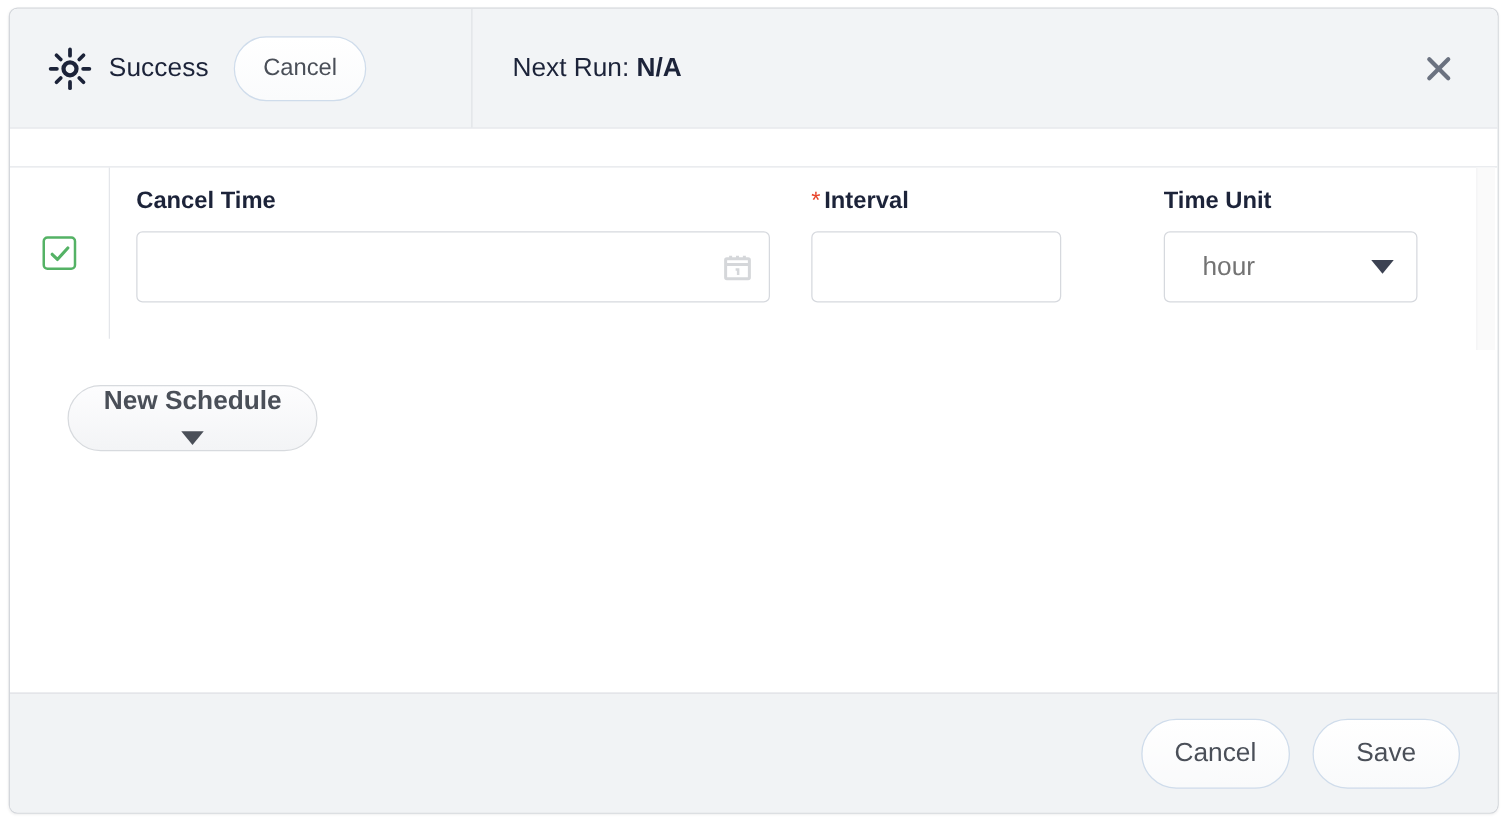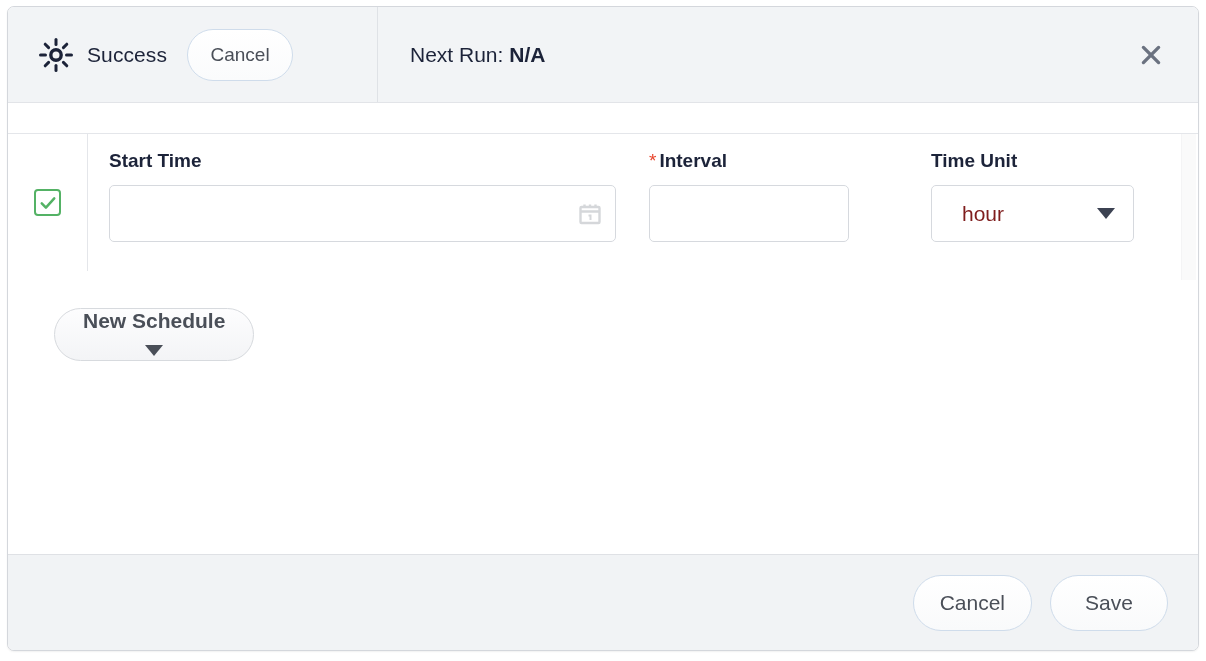--- a/index.html
+++ b/index.html
@@ -208,21 +208,21 @@
     border: 1px solid #d6d9de;
     border-radius: 5px;
     background: #ffffff;
     box-sizing: border-box;
     display: flex;
     align-items: center;
     justify-content: space-between;
     padding: 0 18px 0 30px;
     cursor: pointer;
   }
-  .select-val { font-size: 21px; color: #7f1d1d; }
+  .select-val { font-size: 21px; color: #737373; }
   .caret {
     width: 0; height: 0;
     border-left: 9px solid transparent;
     border-right: 9px solid transparent;
     border-top: 11px solid #3c4252;
   }
 
   .newsched-btn {
     position: absolute;
     left: 46px;
@@ -340,21 +340,21 @@
         <span class="checkbox">
           <svg viewBox="0 0 24 24" width="20" height="20" xmlns="http://www.w3.org/2000/svg">
             <polyline points="4.5,12.5 9.5,17.5 19.5,6.5" fill="none" stroke="#54b265" stroke-width="3" stroke-linecap="round" stroke-linejoin="round"></polyline>
           </svg>
         </span>
       </div>
 
       <div class="fields">
 
         <div class="field f-starttime">
-          <div class="flabel">Start Time</div>
+          <div class="flabel">Cancel Time</div>
           <div class="input-wrap">
             <input class="textinput" type="text" value="" style="">
             <span class="cal-icon">
               <svg viewBox="0 0 24 24" width="24" height="24" xmlns="http://www.w3.org/2000/svg">
                 <rect x="2.5" y="5" width="19" height="16" rx="1" fill="none" stroke="#d5d7da" stroke-width="2.4"></rect>
                 <line x1="2.5" y1="9.5" x2="21.5" y2="9.5" stroke="#d5d7da" stroke-width="2.4"></line>
                 <line x1="6.5" y1="2.5" x2="6.5" y2="6" stroke="#d5d7da" stroke-width="2.4"></line>
                 <line x1="12" y1="2.5" x2="12" y2="6" stroke="#d5d7da" stroke-width="2.4"></line>
                 <line x1="17.5" y1="2.5" x2="17.5" y2="6" stroke="#d5d7da" stroke-width="2.4"></line>
                 <path d="M10.5 13.5 L12.5 13.5 L12.5 18" fill="none" stroke="#d5d7da" stroke-width="2"></path>

